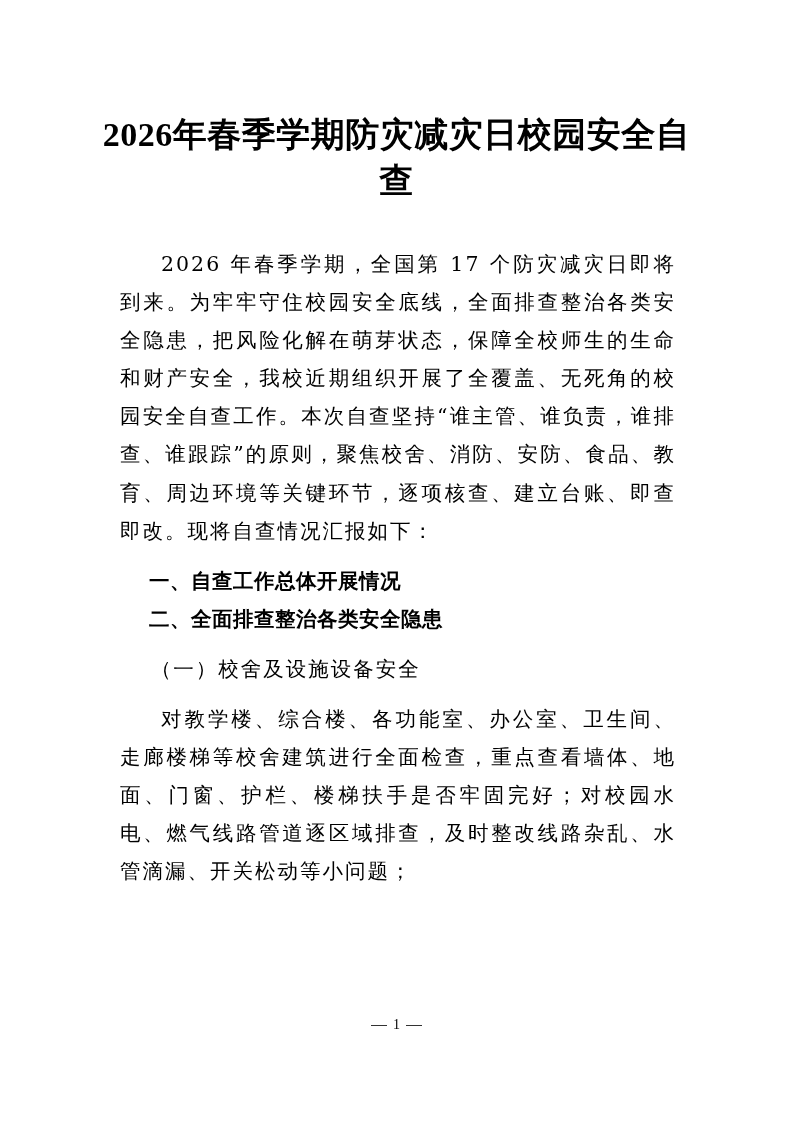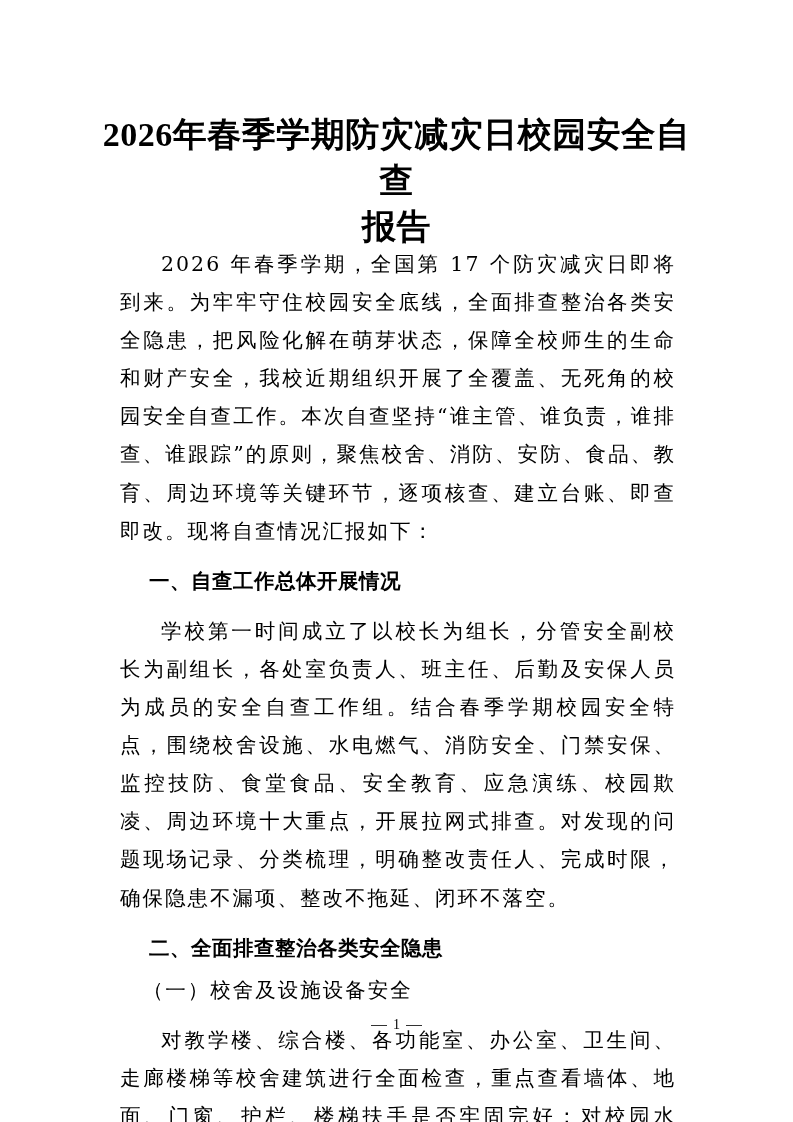--- a/index.html
+++ b/index.html
@@ -51,21 +51,21 @@
     }
     .h1 {
       margin: 0;
       padding-left: 2em;
       font-family: Liberation Serif, serif;
       font-weight: bold;
       font-size: 20.5px;
       letter-spacing: 0.5px;
     }
     .h2 {
-      margin: 4px;
+      margin: 12px;
       padding-left: 1.5em;
       letter-spacing: 2px;
     }
     .footer {
       position: absolute;
       left: 0;
       width: 793px;
       top: 1017px;
       text-align: center;
       font-family: "Liberation Serif", serif;
@@ -81,28 +81,26 @@
       margin: 0 6px;
     }
   </style>
 </head>
 <body>
 
 <div class="page">
 
   <div class="title">
     <div>2026年春季学期防灾减灾日校园安全自查</div>
-    <div>报告</div>
   </div>
 
   <div class="body">
     <p class="para">2026 年春季学期，全国第 17 个防灾减灾日即将到来。为牢牢守住校园安全底线，全面排查整治各类安全隐患，把风险化解在萌芽状态，保障全校师生的生命和财产安全，我校近期组织开展了全覆盖、无死角的校园安全自查工作。本次自查坚持“谁主管、谁负责，谁排查、谁跟踪”的原则，聚焦校舍、消防、安防、食品、教育、周边环境等关键环节，逐项核查、建立台账、即查即改。现将自查情况汇报如下：</p>
 
     <p class="h1">一、自查工作总体开展情况</p>
-    <p class="para">学校第一时间成立了以校长为组长，分管安全副校长为副组长，各处室负责人、班主任、后勤及安保人员为成员的安全自查工作组。结合春季学期校园安全特点，围绕校舍设施、水电燃气、消防安全、门禁安保、监控技防、食堂食品、安全教育、应急演练、校园欺凌、周边环境十大重点，开展拉网式排查。对发现的问题现场记录、分类梳理，明确整改责任人、完成时限，确保隐患不漏项、整改不拖延、闭环不落空。</p>
 
     <p class="h1">二、全面排查整治各类安全隐患</p>
     <p class="h2">（一）校舍及设施设备安全</p>
     <p class="para">对教学楼、综合楼、各功能室、办公室、卫生间、走廊楼梯等校舍建筑进行全面检查，重点查看墙体、地面、门窗、护栏、楼梯扶手是否牢固完好；对校园水电、燃气线路管道逐区域排查，及时整改线路杂乱、水管滴漏、开关松动等小问题；</p>
   </div>
 
   <div class="footer">
     <span class="dash"></span><span>1</span><span class="dash"></span>
   </div>
 

